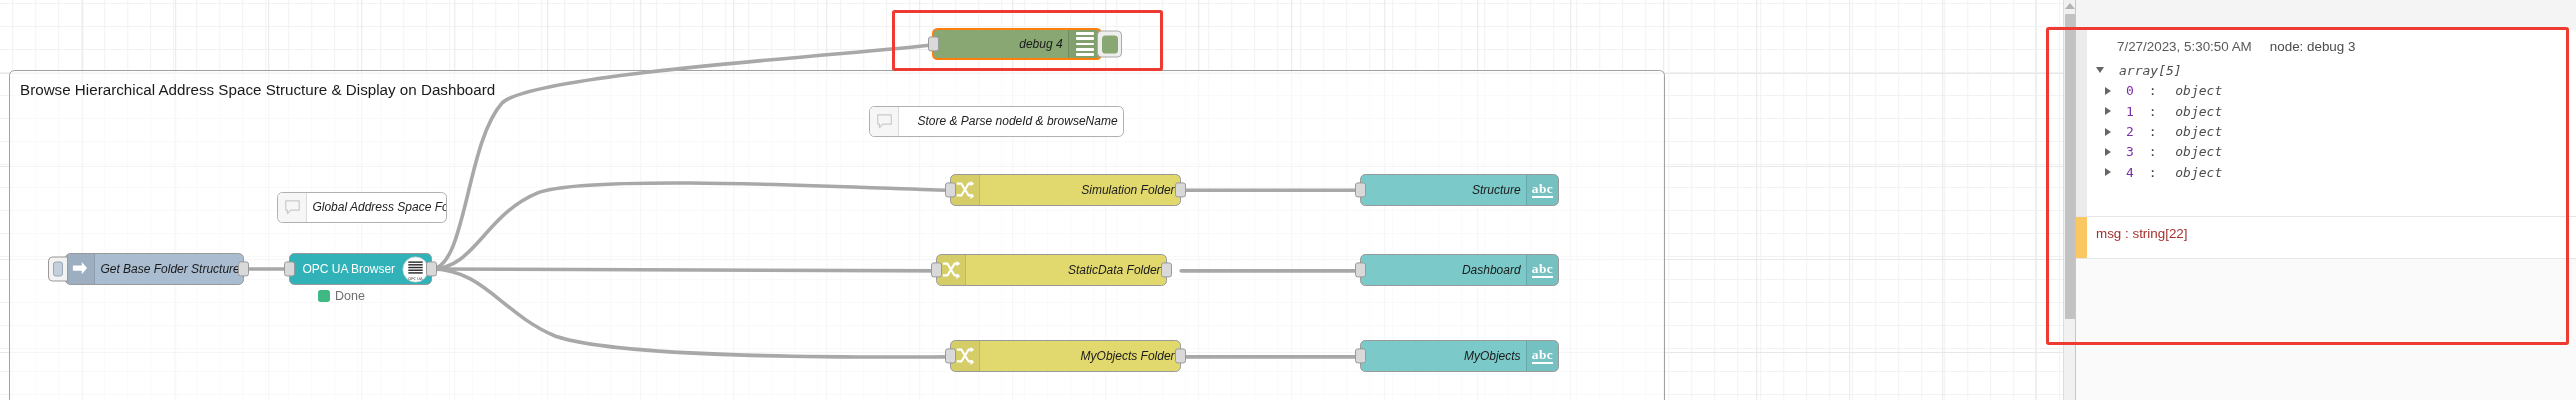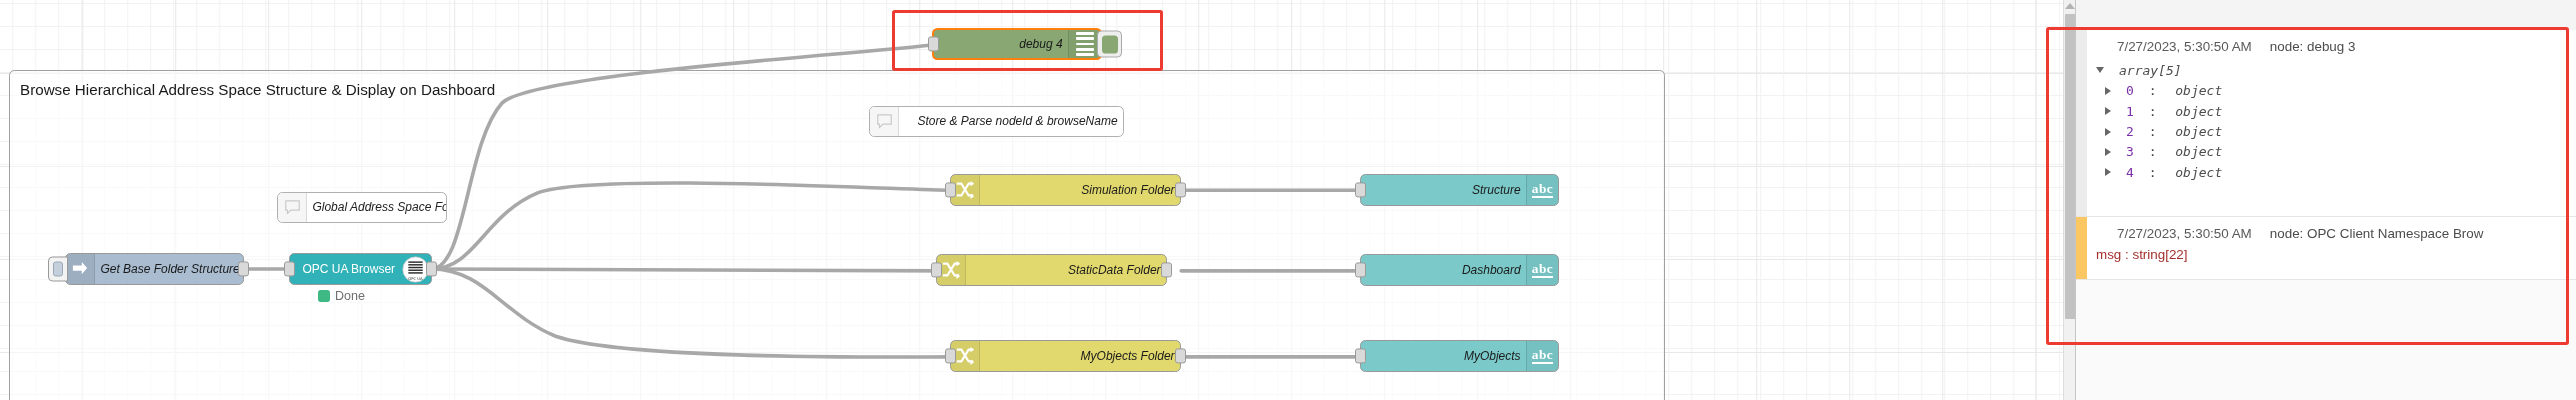--- a/index.html
+++ b/index.html
@@ -430,24 +430,20 @@
         <div class="dbg-row">
           <span class="caret-right"></span>
           <span class="key">4</span>
             <span class="colon">:</span>
           <span class="val">object</span>
         </div>
       </div>
     </div>
 
     <div class="dbg-msg warn">
-      <div class="dbg-head">
-        <span class="time">7/27/2023, 5:30:50 AM</span>
-        <span class="src">node: OPC Client Namespace Brow</span>
-      </div>
       <div class="dbg-topic">msg : string[22]</div>
     </div>
 
   </div>
 
   <div class="annot" style="left:2046px; top:27px; width:523px; height:318px;"></div>
 
 </div>
 
 

